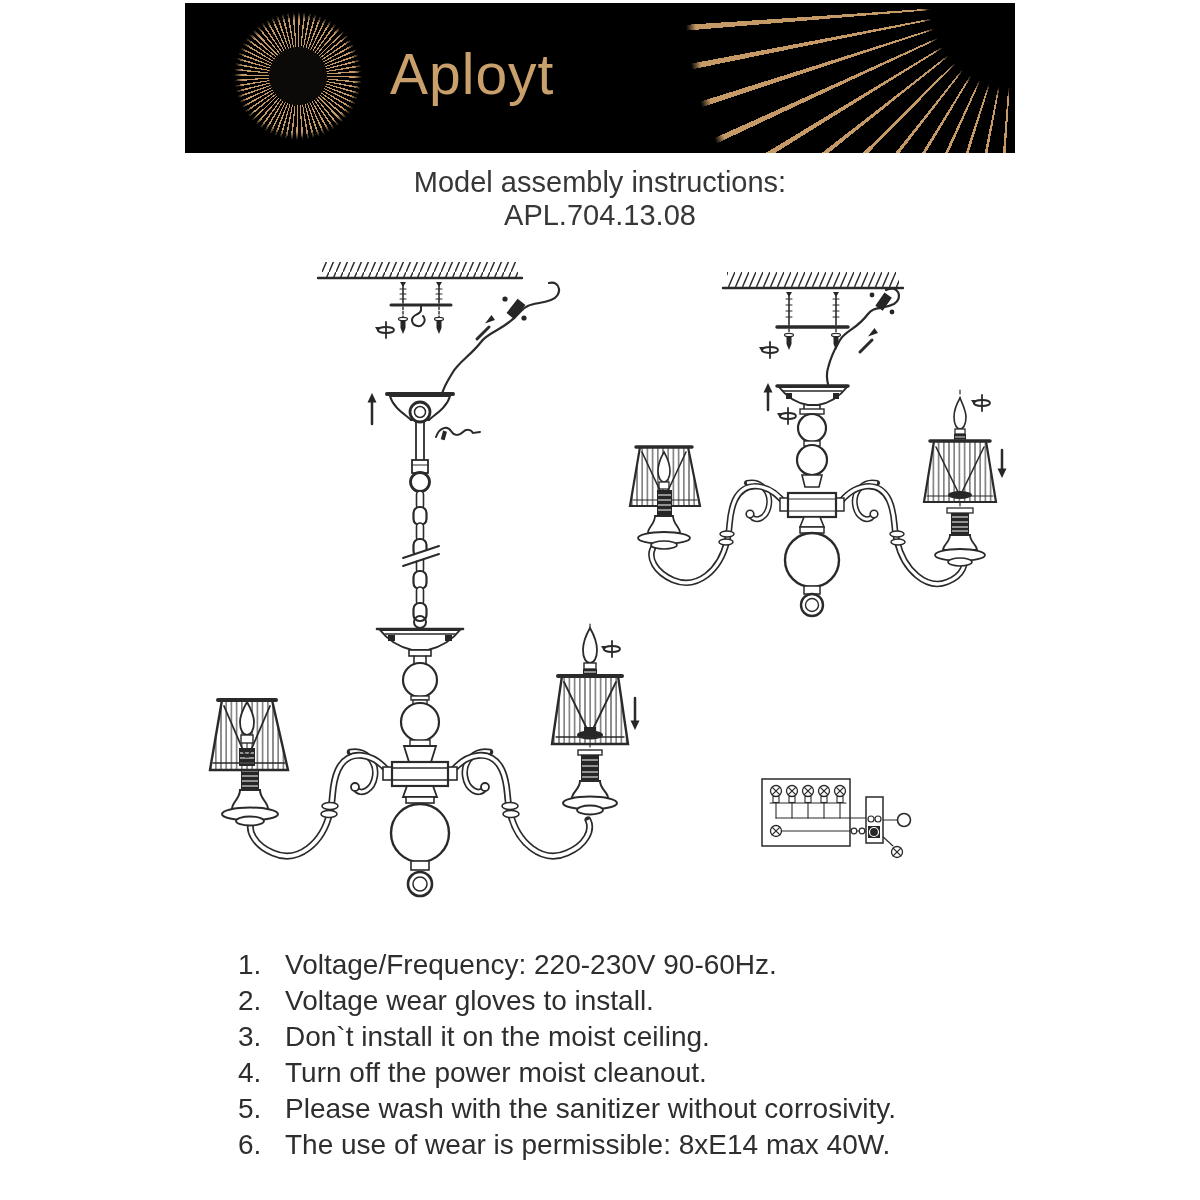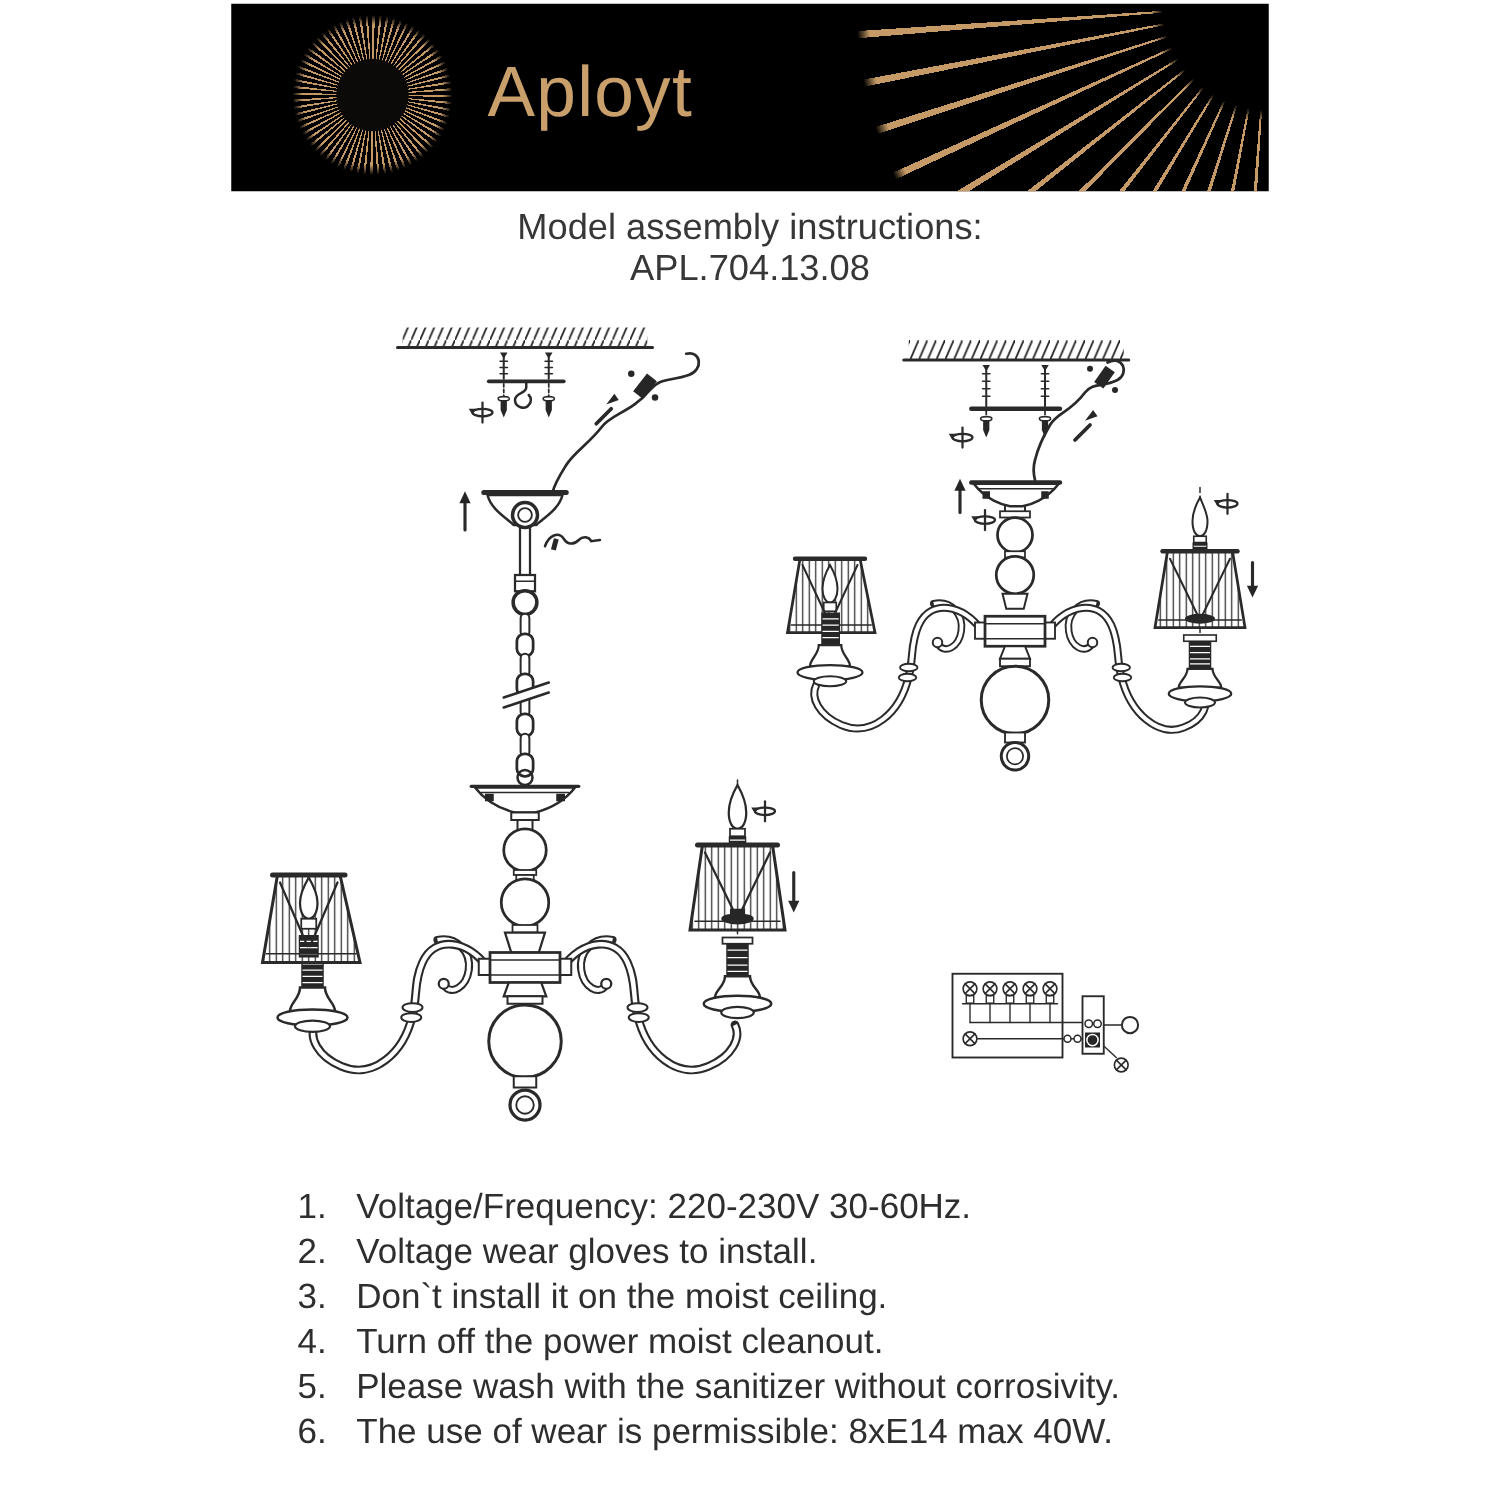--- a/index.html
+++ b/index.html
@@ -395,21 +395,21 @@
     <rect x="868" y="826" width="12" height="12" class="fd"></rect>
     <circle cx="874" cy="832" r="4.5" class="wh" stroke-width="1.2"></circle>
     <circle cx="904" cy="820" r="6.5" class="ln" stroke-width="1.6"></circle>
     <use href="#lampX" transform="translate(897,852)"></use>
   </g>
 </svg>
 
 <div class="instructions">
   <div class="inst-row">
     <span class="inst-num">1.</span>
-    <span class="inst-text">Voltage/Frequency: 220-230V 30-60Hz.</span>
+    <span class="inst-text">Voltage/Frequency: 220-230V 90-60Hz.</span>
   </div>
   <div class="inst-row">
     <span class="inst-num">2.</span>
     <span class="inst-text">Voltage wear gloves to install.</span>
   </div>
   <div class="inst-row">
     <span class="inst-num">3.</span>
     <span class="inst-text">Don`t install it on the moist ceiling.</span>
   </div>
   <div class="inst-row">

